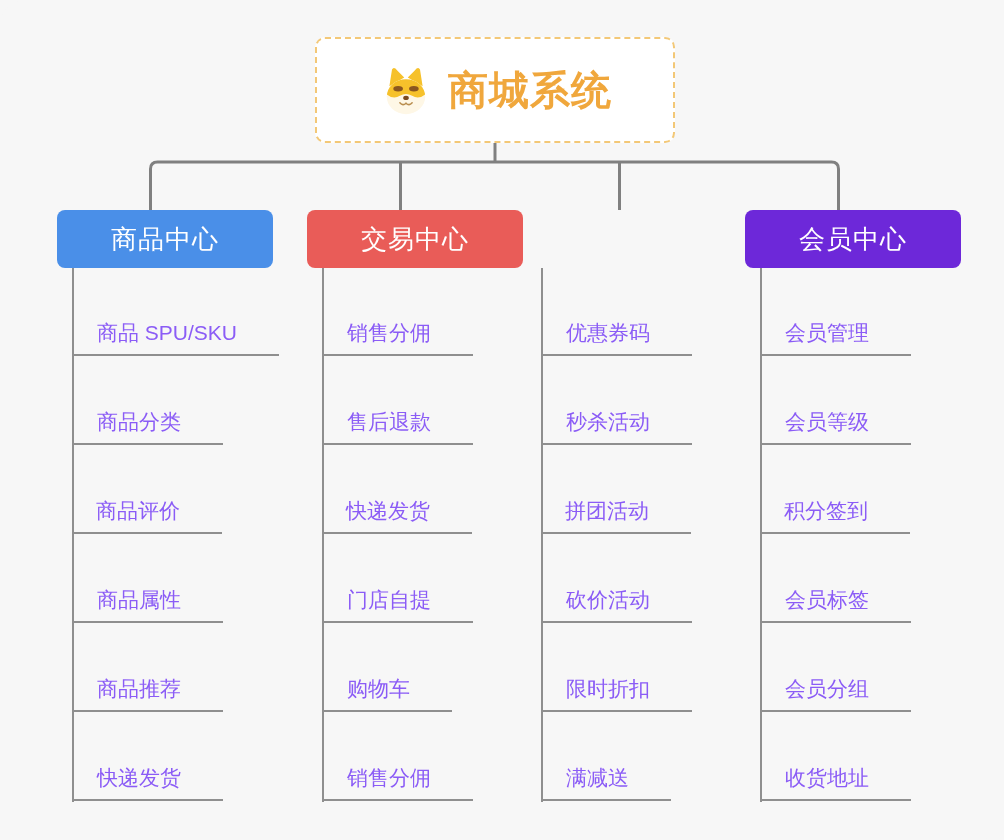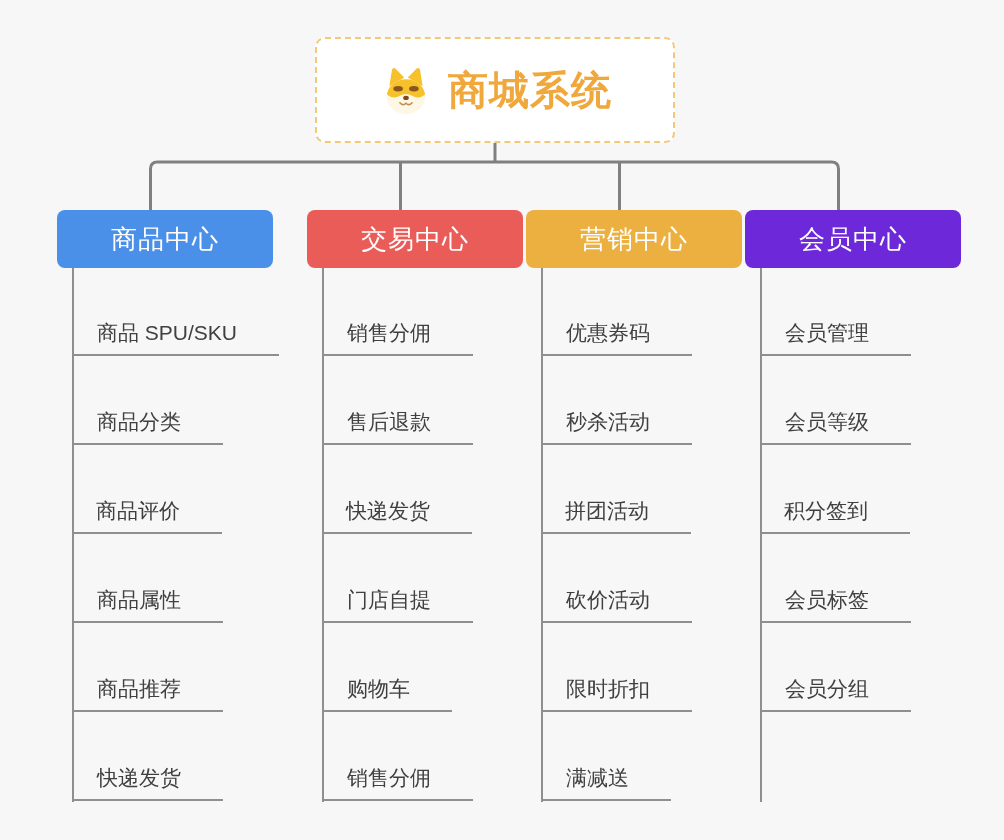--- a/index.html
+++ b/index.html
@@ -74,21 +74,21 @@
     width: 2px; height: 534px;
     background: #8f8f8f;
   }
   .leaf {
     position: absolute;
     left: 15px;
     padding: 0 42px 6px 25px;
     border-bottom: 2px solid #8f8f8f;
     font-size: 21px;
     line-height: 30px;
-    color: #404040;
+    color: #8b5cf6;
     white-space: nowrap;
     cursor: pointer;
   }
   
   .leaf.r0 { top: 108px; }
   .leaf.r1 { top: 197px; }
   .leaf.r2 { top: 286px; padding-left: 24px; }
   .leaf.r3 { top: 375px; text-align: right; }
   .leaf.r4 { top: 464px; }
   .leaf.r5 { top: 553px; }
@@ -148,33 +148,33 @@
     <div class="branch-vline"></div>
     <div class="leaf r0">销售分佣</div>
     <div class="leaf r1">售后退款</div>
     <div class="leaf r2">快递发货</div>
     <div class="leaf r3">门店自提</div>
     <div class="leaf r4">购物车</div>
     <div class="leaf r5">销售分佣</div>
   </div>
 
   <div class="column col-2">
-    <div class="branch-header" style="background: rgb(236, 176, 64);">营销中心</div>
     <div class="branch-vline"></div>
     <div class="leaf r0">优惠券码</div>
     <div class="leaf r1">秒杀活动</div>
     <div class="leaf r2">拼团活动</div>
     <div class="leaf r3">砍价活动</div>
     <div class="leaf r4">限时折扣</div>
     <div class="leaf r5">满减送</div>
   </div>
 
   <div class="column col-3">
     <div class="branch-header" style="background: #6d28d9;">会员中心</div>
     <div class="branch-vline"></div>
     <div class="leaf r0">会员管理</div>
     <div class="leaf r1">会员等级</div>
     <div class="leaf r2">积分签到</div>
     <div class="leaf r3">会员标签</div>
     <div class="leaf r4">会员分组</div>
+    <div class="leaf r5">收货地址</div>
   </div>
 
 </div>
 
 </body></html>

